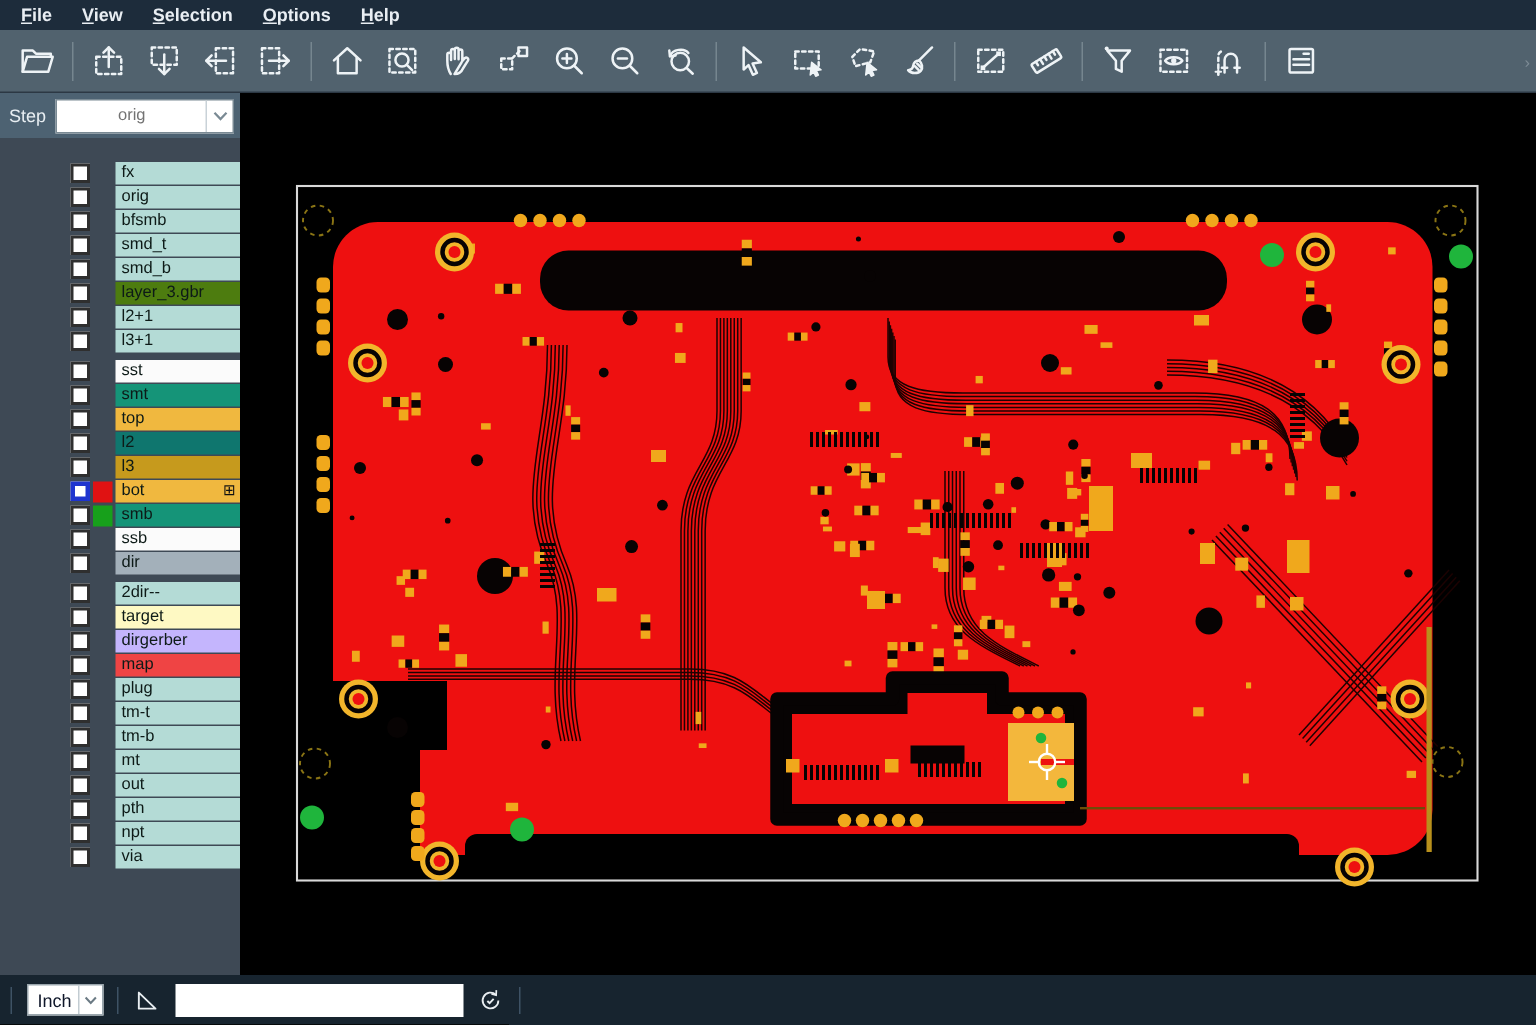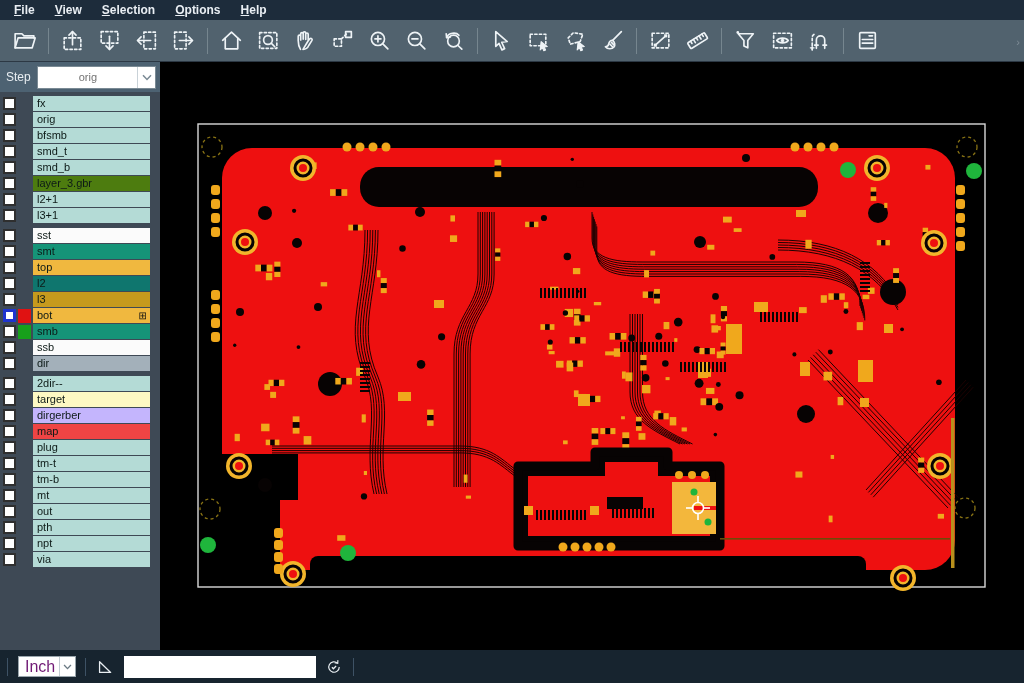--- a/index.html
+++ b/index.html
@@ -21,21 +21,21 @@
 
   
   .content { flex:1; display:flex; min-height:0; }
   .sidebar { width:160px; flex:none; background:#3e4955; display:flex; flex-direction:column; }
   .step-row { height:30px; background:#4d6272; display:flex; align-items:center; padding:0 4px; flex:none; }
   .step-label { color:#e8eef2; font-size:12px; margin:0 6px 0 2px; }
   .step-select { flex:1; height:23px; background:#fff; border:1px solid #7a8a94; display:flex; align-items:center; position:relative; }
   .step-select .val { flex:1; font-size:11px; color:#737373; padding-left:5px;margin-left:36px; }
   .step-select .chev { width:18px; height:100%; display:flex; align-items:center; justify-content:center; border-left:1px solid #c9d2d8; }
 
-  .layer-list { padding:4px 0 0 0; }
+  .layer-list { padding:16px 0 0 0;margin-left:44px; }
   .lgroup { margin-bottom:5px; }
   .lrow { display:flex; align-items:center; height:15px; margin-bottom:1px; }
   .cb { width:13px; height:13px; background:#fff; border:2px solid #2f2f2f; margin-left:3px; flex:none; }
   .cb.checked { border:3px solid #1e34cf; }
   .swatchcell { width:17px; height:15px; flex:none; display:flex; align-items:center; justify-content:center; }
   .swatch { width:13px; height:14px; }
   .llabel { width:117px; height:15px; font-size:11px; color:#0d1a17; padding:0 3px 0 4px; display:flex; align-items:center; line-height:15px; white-space:nowrap; overflow:hidden; }
   .llabel .gicon { margin-left:auto; font-size:10px; color:#111; }
 
   .coords-area { flex:1; background:#597687; position:relative; }
@@ -43,21 +43,21 @@
   .coord { position:absolute; left:8px; color:#eef3f6; font-size:13px; }
   .coord.x { top:56px; } .coord.y { top:73px; }
 
   .canvas { flex:1; background:#000; position:relative; }
   .canvas svg { display:block; }
 
   
   .bottombar { height:33px; background:#17242f; flex:none; display:flex; align-items:center; }
   .bsep { width:1px; height:18px; background:#3e5265; flex:none; }
   .unit-select { height:21px; background:#fff; display:flex; align-items:center; margin-left:10px; border:1px solid #9aa6ad; }
-  .unit-select .val { font-size:16px; color:#701a75; padding:0 4px 0 6px; }
+  .unit-select .val { font-size:12px; color:#0f172a; padding:0 4px 0 6px; }
   .unit-select .chev { width:16px; height:100%; display:flex; align-items:center; justify-content:center; border-left:1px solid #c2ccd2; }
   .cmd-input { width:192px; height:22px; border:none; background:#fff; font-size:12px; padding:0 5px; }
 </style>
 </head>
 <body>
 
 <div class="app">
 
   <div class="menubar">
       <span class="menu-item">File</span>

